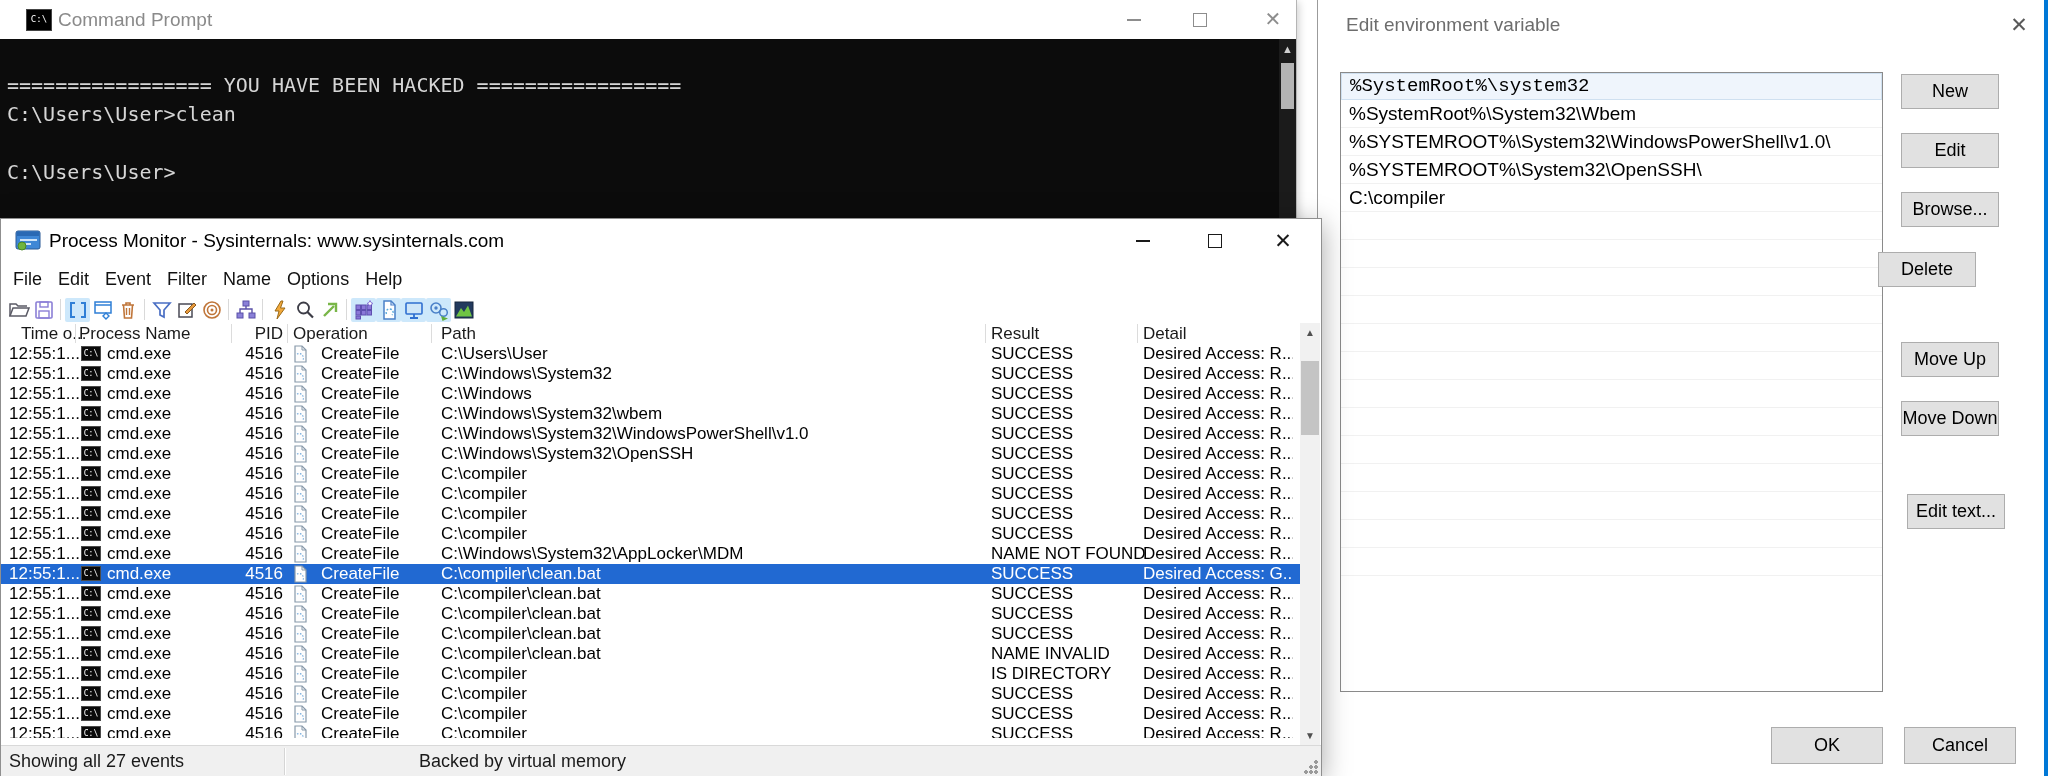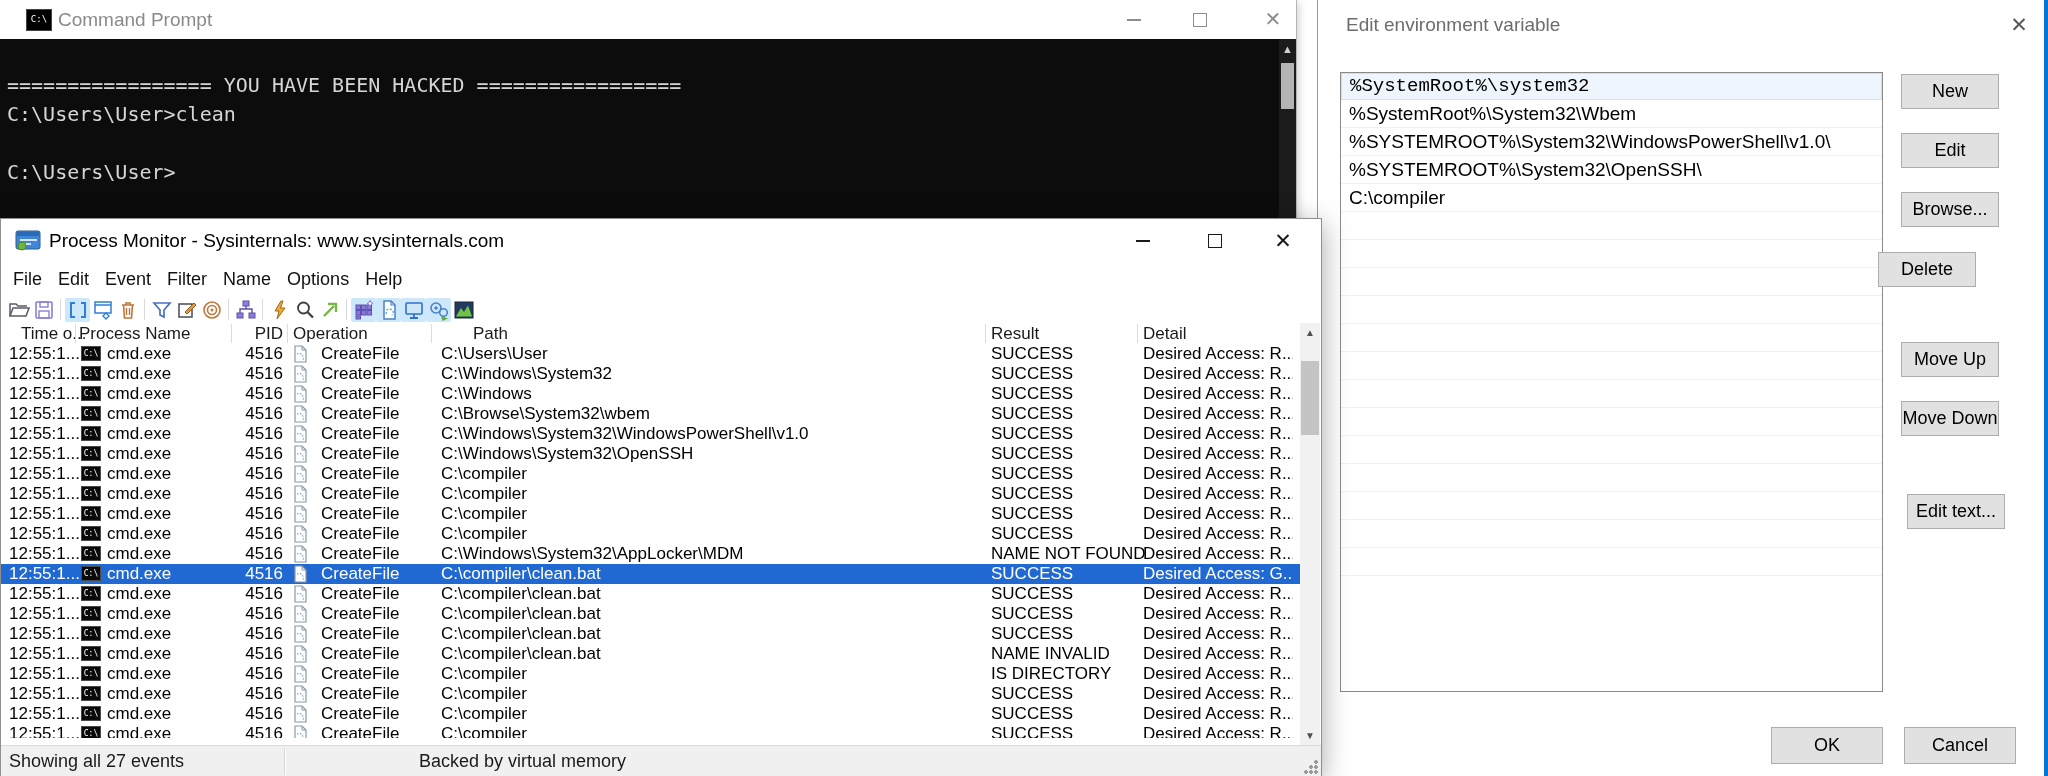--- a/index.html
+++ b/index.html
@@ -284,21 +284,21 @@
           <rect x="2" y="3" width="18" height="16" fill="#223a5e" stroke="#16263e"></rect>
           <path d="M3 17.5 L8 9 L11 13 L15 6.5 L19 17.5 Z" fill="#6fc444"></path>
         </svg>
       </span>
     </div>
   <div id="pm-header" class="abs">
       <span class="hcell" style="left: 20px;">Time o...</span>
       <span class="hcell" style="left: 78px;">Process Name</span>
       <span class="hcell" style="left: 206px; width: 76px; text-align: right;">PID</span>
       <span class="hcell" style="left: 292px;">Operation</span>
-      <span class="hcell" style="left: 440px; margin-left: 32px;">Path</span>
+      <span class="hcell" style="left: 440px;">Path</span>
       <span class="hcell" style="left: 990px;">Result</span>
       <span class="hcell" style="left: 1142px;">Detail</span>
       <span class="hsep" style="left: 74px;"></span>
       <span class="hsep" style="left: 230px;"></span>
       <span class="hsep" style="left: 286px;"></span>
       <span class="hsep" style="left: 430px;"></span>
       <span class="hsep" style="left: 984px;"></span>
       <span class="hsep" style="left: 1136px;"></span>
     </div>
   <div id="pm-rows" class="abs">
@@ -351,21 +351,21 @@
         <span class="rcell" style="left:8px">12:55:1...</span>
         <span class="rowcmdico" style="left:80px">C:\</span>
         <span class="rcell" style="left:106px">cmd.exe</span>
         <span class="rcell" style="left:206px;width:76px;text-align:right">4516</span>
         <span class="opico" style="left:292px"><svg width="15" height="18">
             <path d="M2 1 H9 L13 5 V17 H2 Z" fill="#fdfdfd" stroke="#8899aa" stroke-width="1.2"></path>
             <path d="M9 1 V5 H13" fill="none" stroke="#8899aa" stroke-width="1"></path>
             <path d="M4 9 a4.5 4.5 0 0 1 6 6" stroke="#6fa8dc" stroke-width="1.2" stroke-dasharray="1.5 1.5" fill="none"></path>
           </svg></span>
         <span class="rcell" style="left:320px">CreateFile</span>
-        <span class="rcell" style="left:440px">C:\Browse\System32\wbem</span>
+        <span class="rcell" style="left:440px">C:\Windows\System32\wbem</span>
         <span class="rcell" style="left:990px">SUCCESS</span>
         <span class="rcell" style="left:1142px;width:150px;overflow:hidden">Desired Access: R...</span>
       </div>
       <div class="pm-row">
         <span class="rcell" style="left:8px">12:55:1...</span>
         <span class="rowcmdico" style="left:80px">C:\</span>
         <span class="rcell" style="left:106px">cmd.exe</span>
         <span class="rcell" style="left:206px;width:76px;text-align:right">4516</span>
         <span class="opico" style="left:292px"><svg width="15" height="18">
             <path d="M2 1 H9 L13 5 V17 H2 Z" fill="#fdfdfd" stroke="#8899aa" stroke-width="1.2"></path>

